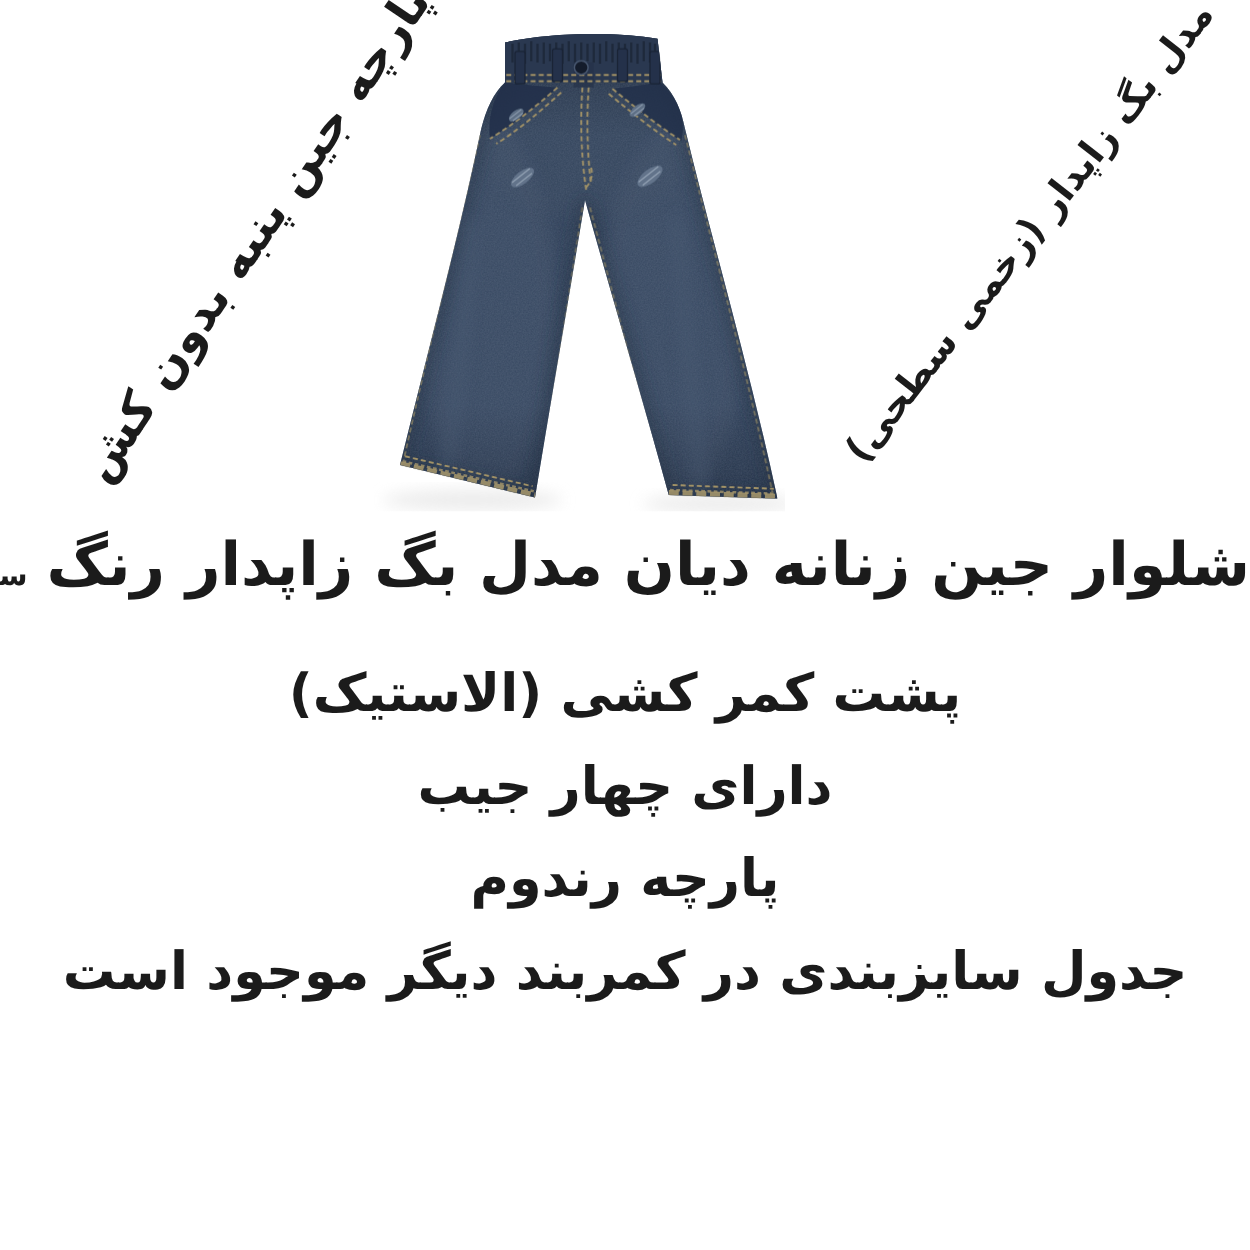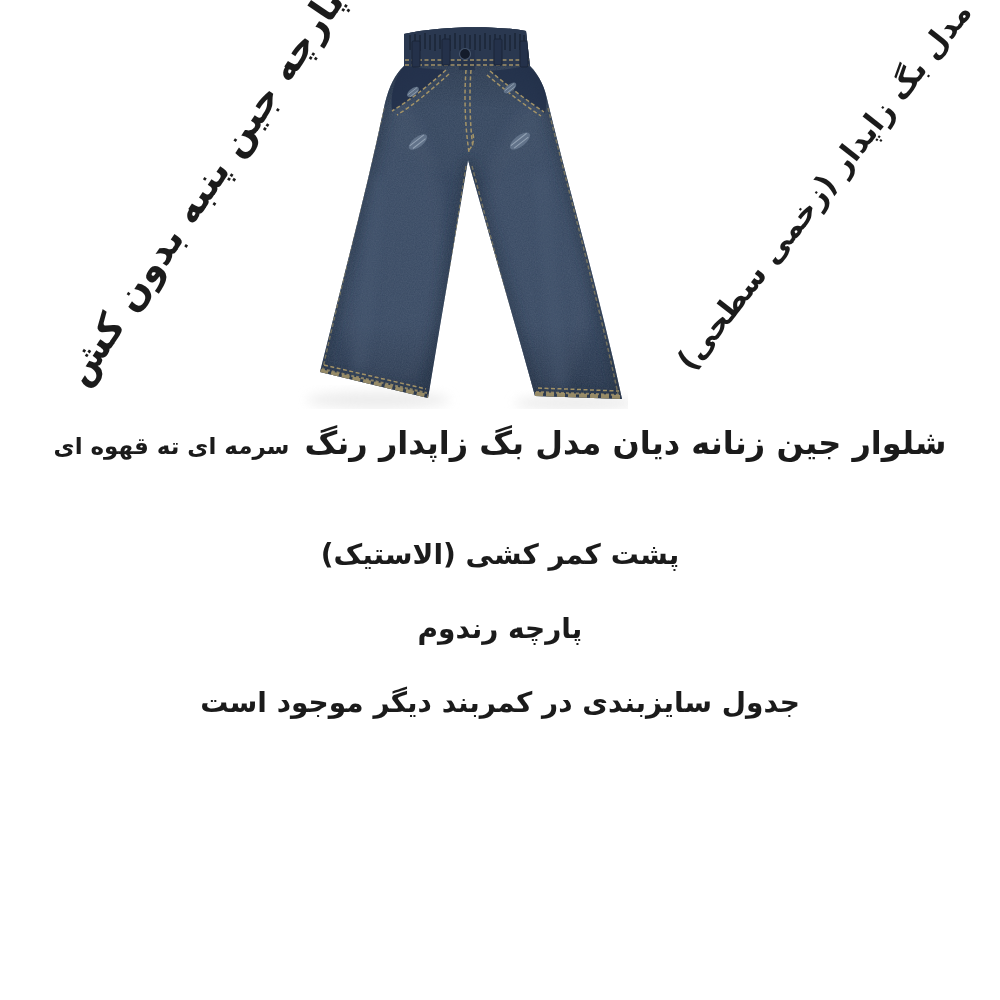--- a/index.html
+++ b/index.html
@@ -51,41 +51,41 @@
   .title-row {
     position: absolute;
     top: 424px;
     left: 0;
     right: 0;
     text-align: center;
     direction: rtl;
     white-space: nowrap;
   }
   .title-main {
-    font-size: 32px;
+    font-size: 48px;
     font-weight: bold;
     letter-spacing: 0;
   }
   .title-note {
     font-size: 23px;
     font-weight: bold;
     margin-inline-start: 10px;
   }
   
   .features {
     position: absolute;
     top: 518px;
     left: 0;
     right: 0;
     text-align: center;
     direction: rtl;
   }
   .feature-line {
     line-height: 74px;
-    font-size: 28px;
+    font-size: 42px;
     font-weight: bold;
     color: #1b1b1b;
   }
 </style>
 </head>
 <body>
 
 <div class="canvas">
 
   <div class="diag diag-left">پارچه جین پنبه بدون کش</div>
@@ -206,17 +206,18 @@
     </g>
   </svg>
 
   <div class="title-row">
     <span class="title-main">شلوار جین زنانه دیان مدل بگ زاپدار رنگ</span>
     <span class="title-note">سرمه ای ته قهوه ای</span>
   </div>
 
   <div class="features">
       <div class="feature-line">پشت کمر کشی (الاستیک)</div>
+      <div class="feature-line">دارای چهار جیب</div>
       <div class="feature-line">پارچه رندوم</div>
       <div class="feature-line">جدول سایزبندی در کمربند دیگر موجود است</div>
     </div>
 
 </div>
 
 </body></html>

